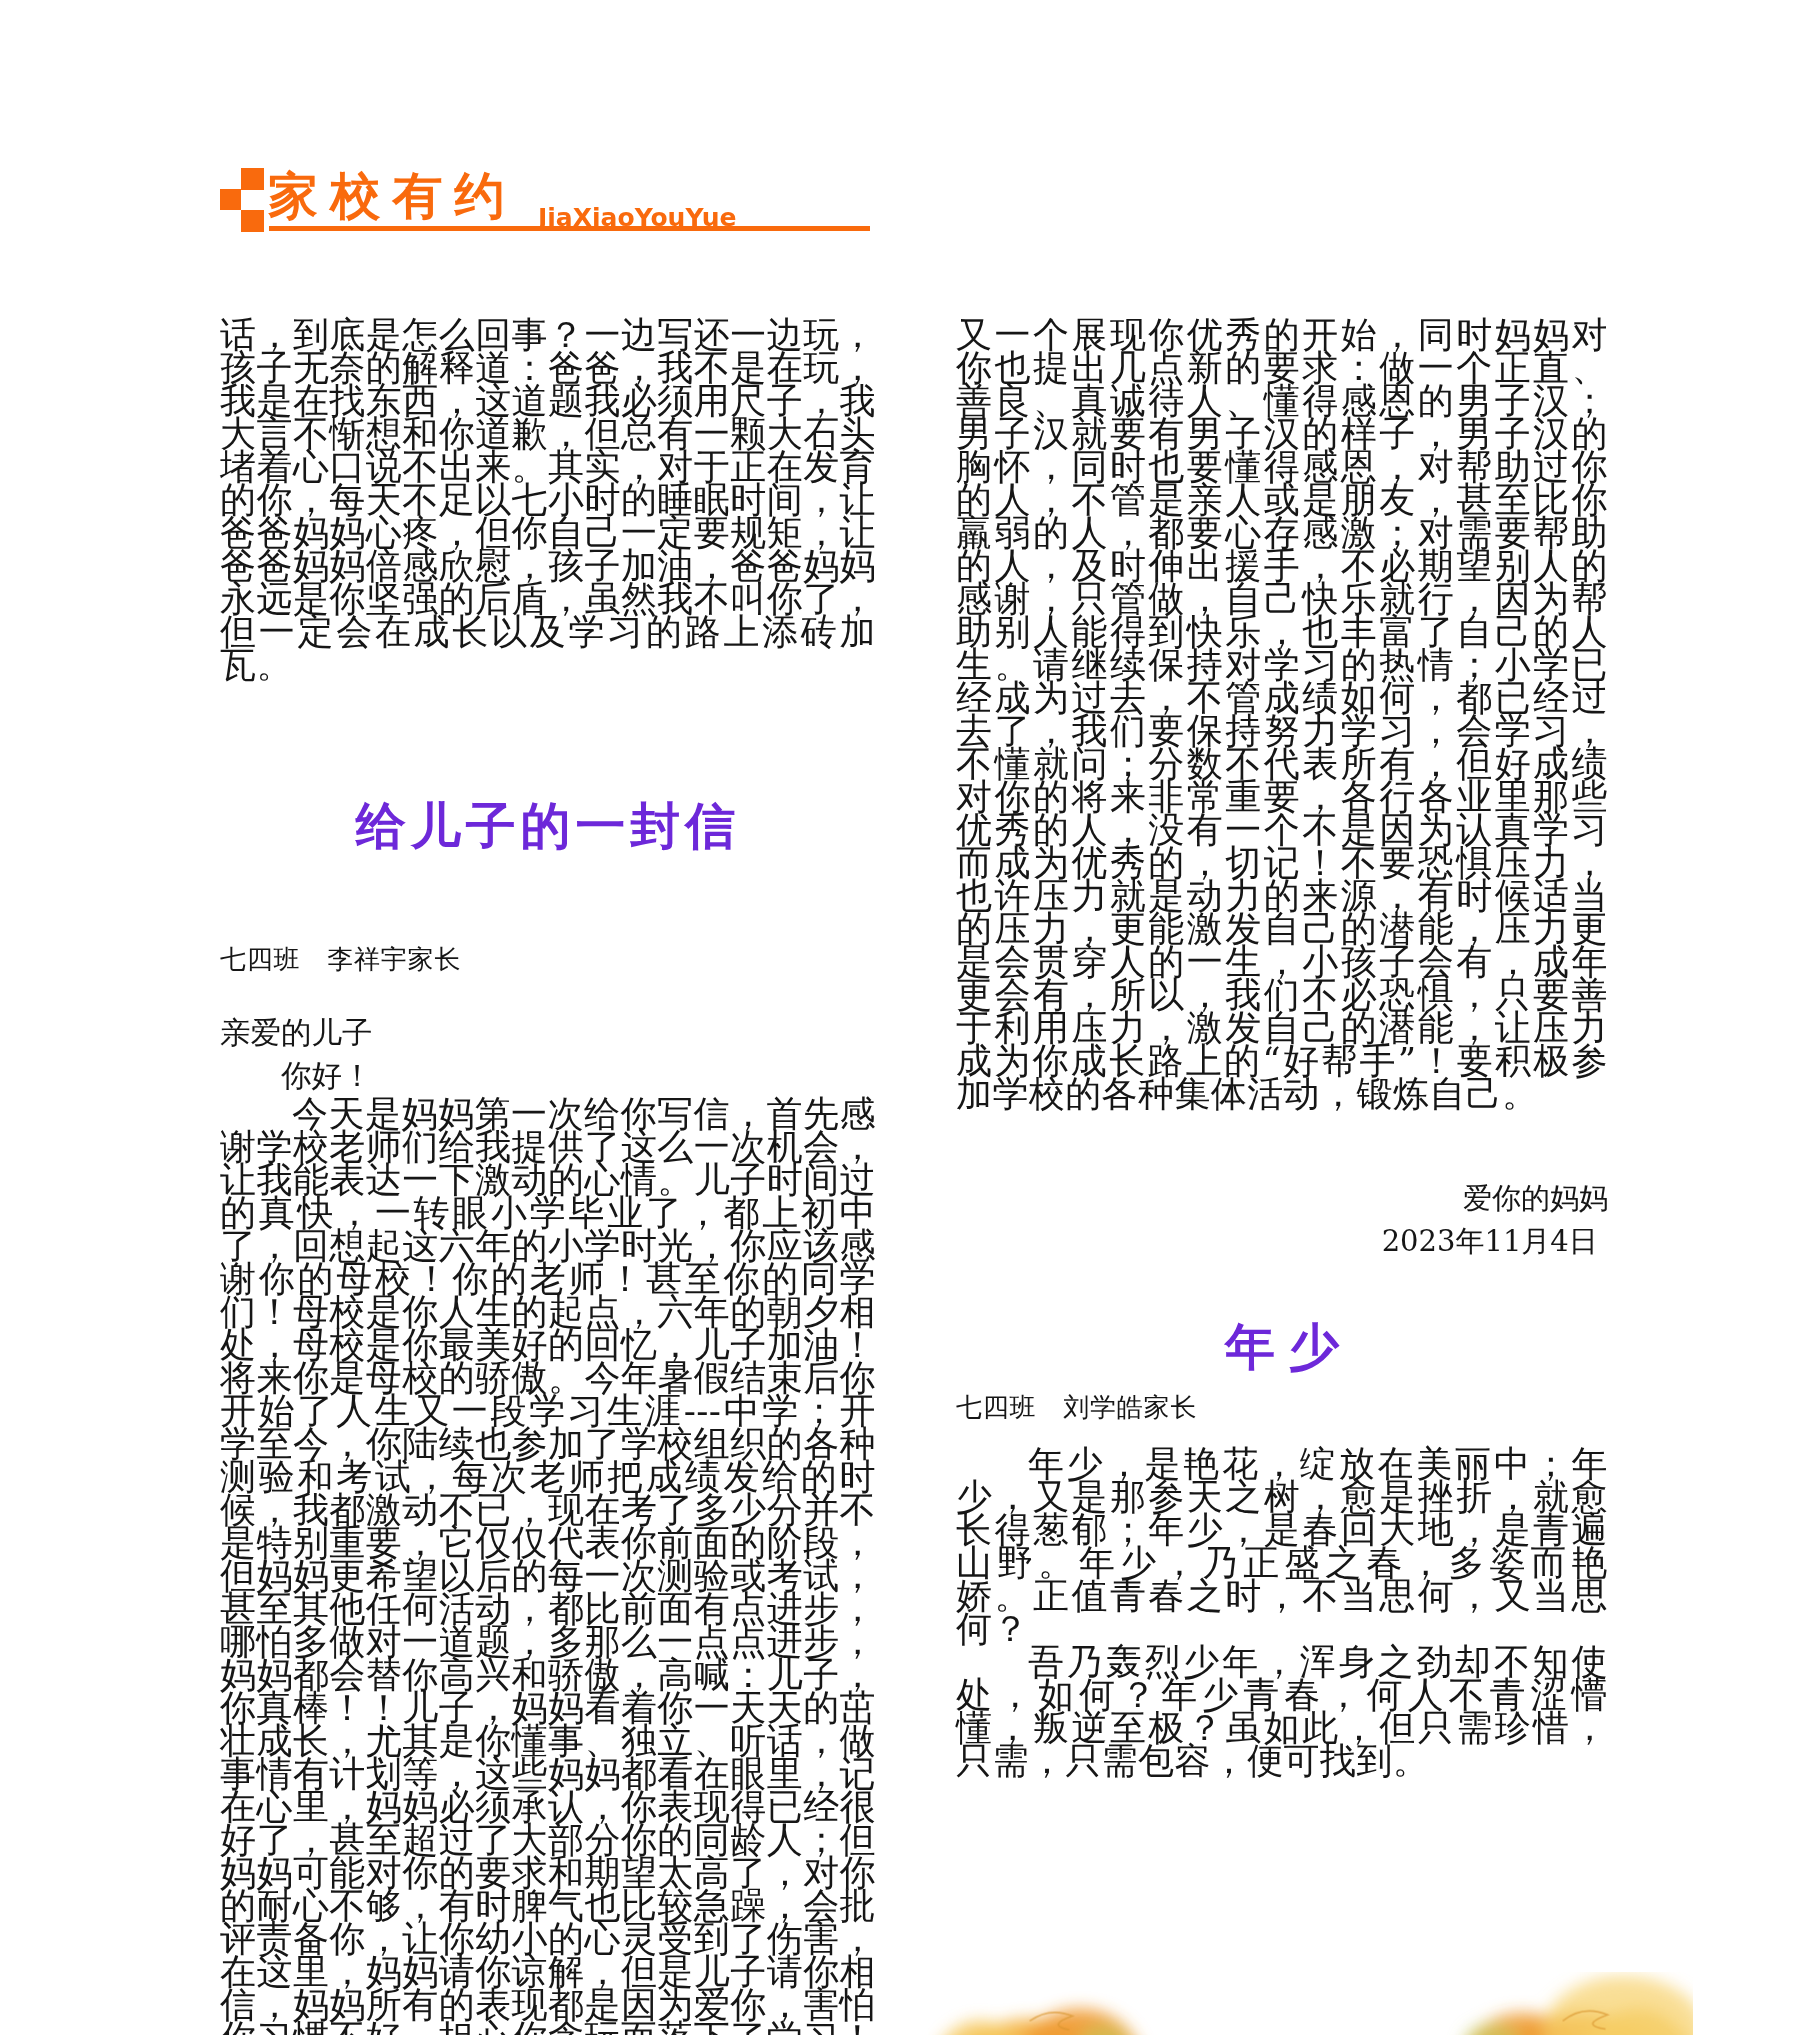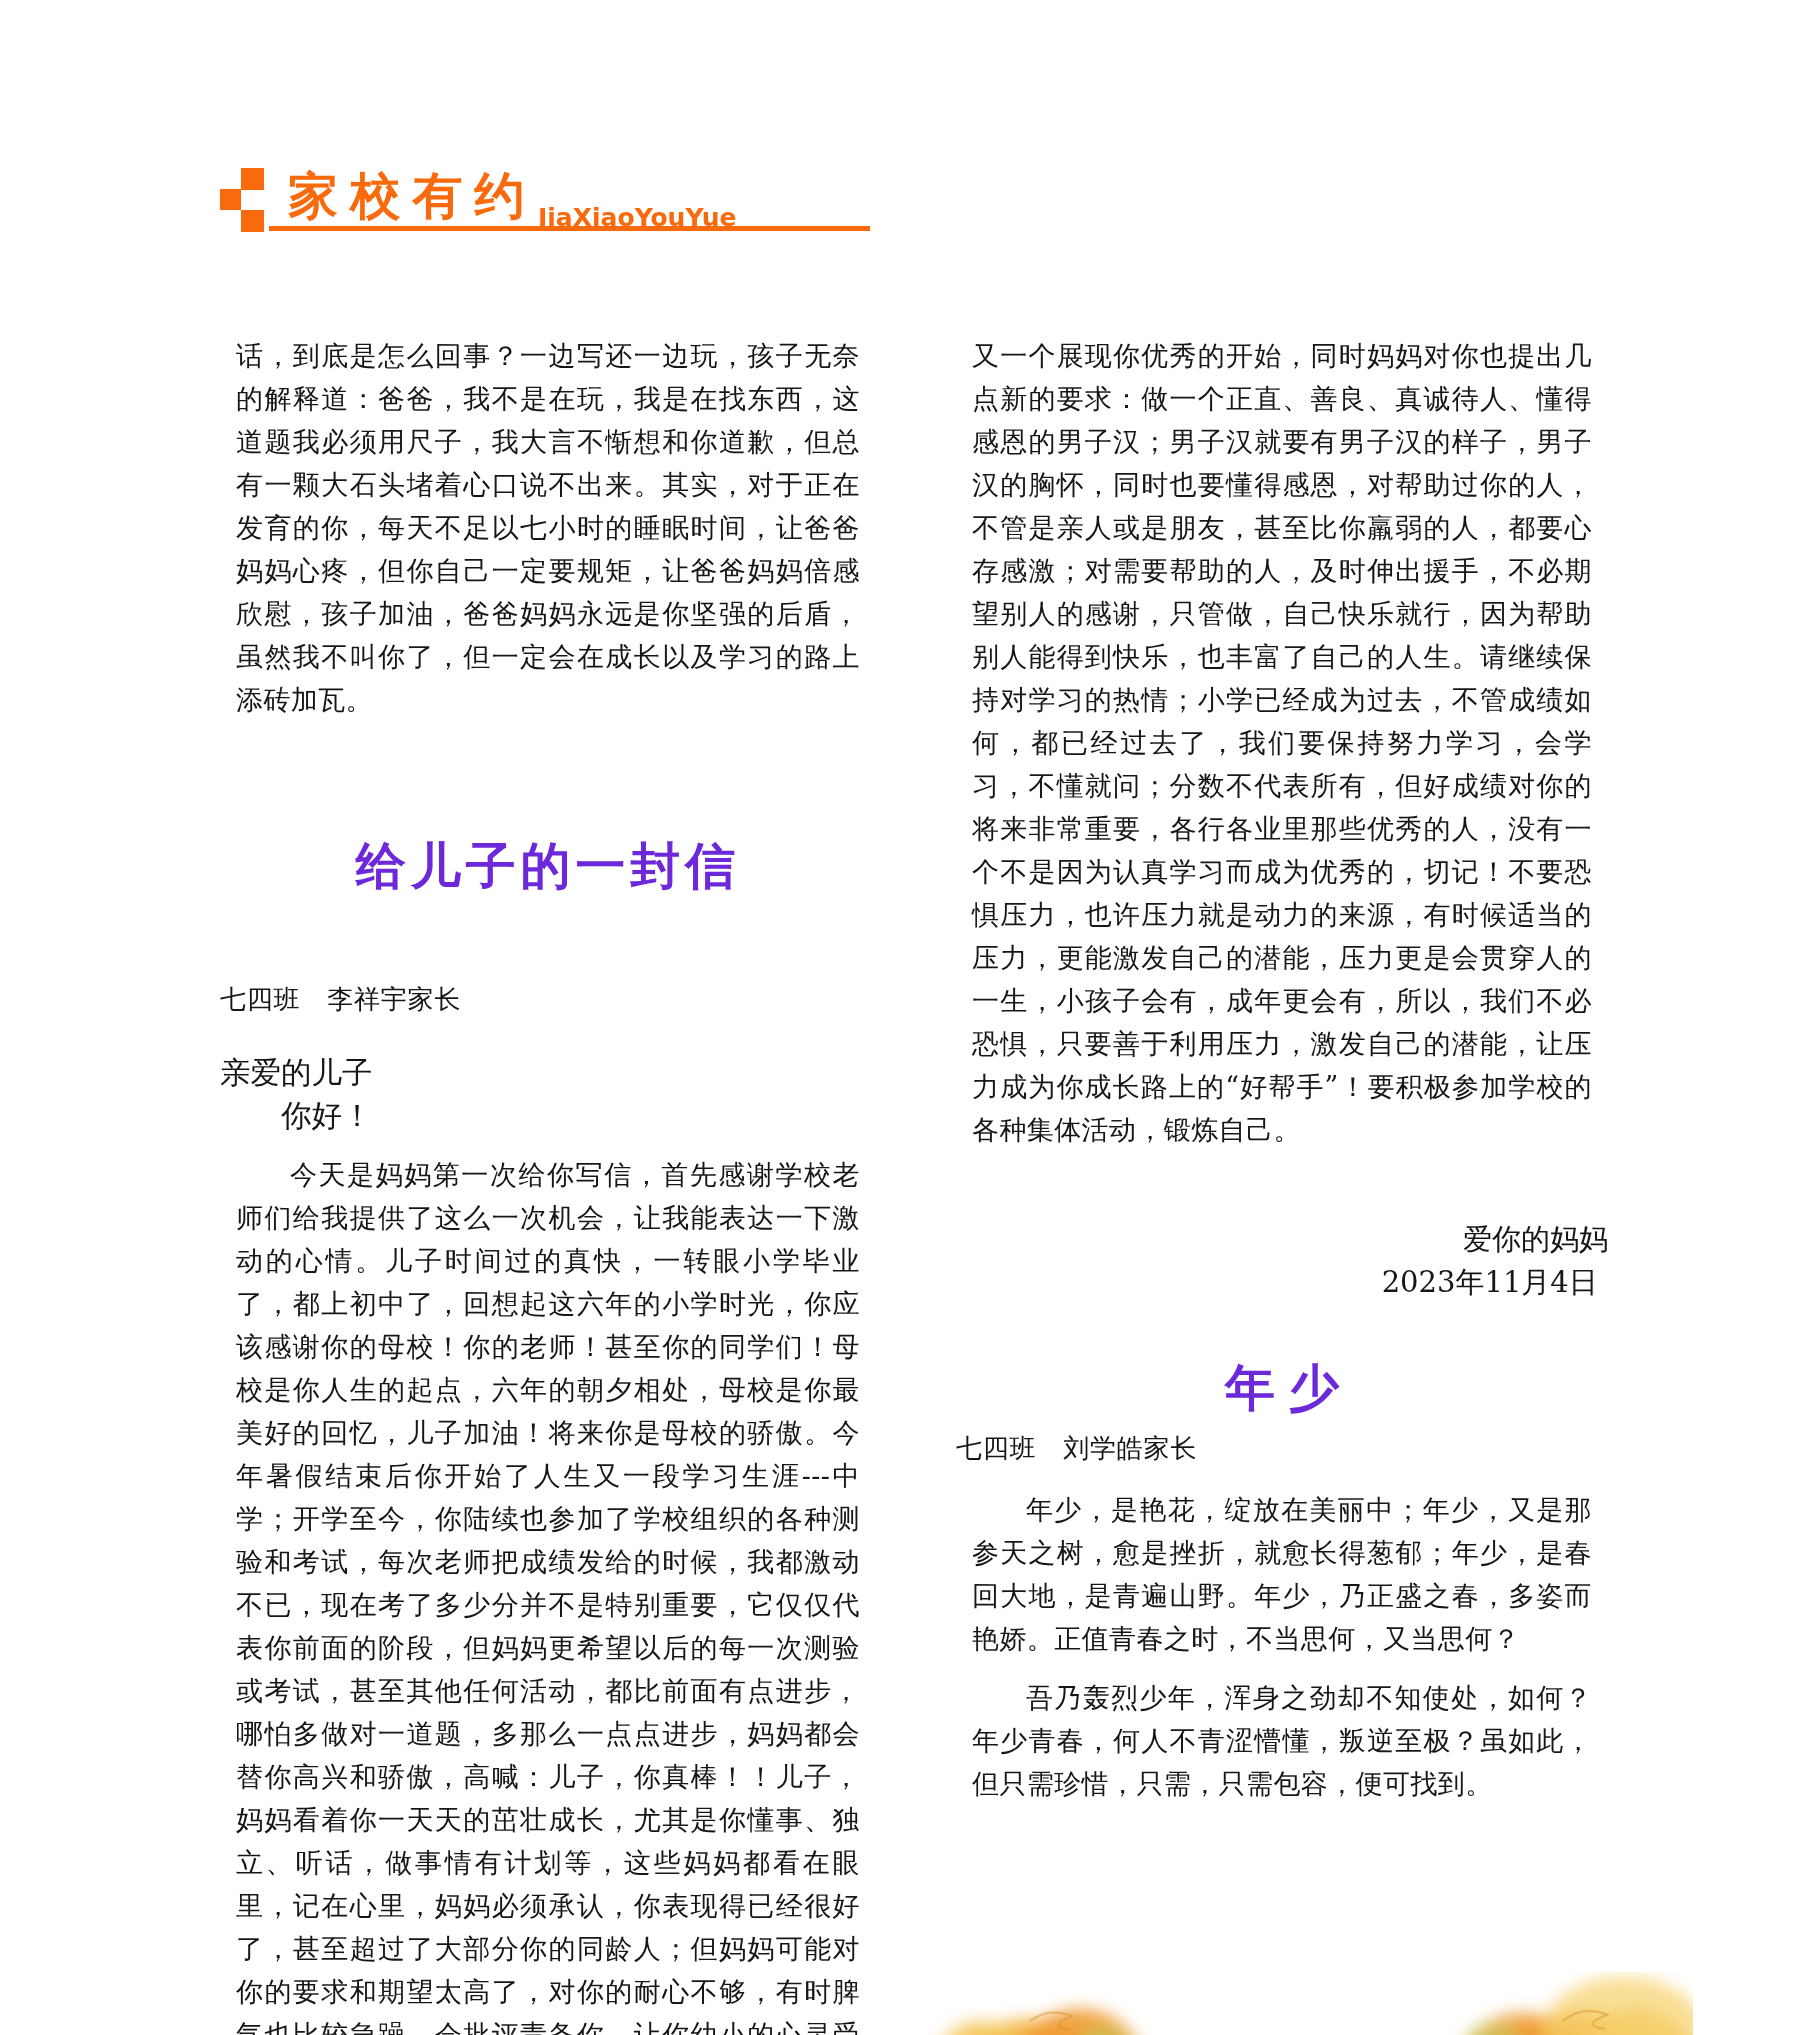--- a/index.html
+++ b/index.html
@@ -10,40 +10,40 @@
     font-family:"DejaVu Serif","Liberation Serif",serif;
     color:#161616;
     overflow:hidden;
   }
   
   .logo-sq{position:absolute;background:#f96a0d;}
   .sq1{left:241px;top:168px;width:23px;height:21.6px;}
   .sq2{left:220px;top:189px;width:21px;height:21px;}
   .sq3{left:241px;top:210px;width:23px;height:21.6px;}
   .header-title{
-    position:absolute;left:288px;top:170px;
+    position:absolute;left:268px;top:170px;
     font-family:"DejaVu Sans","Liberation Sans",sans-serif;
     font-weight:700;font-size:50px;line-height:52px;
     letter-spacing:12.2px;color:#f96a0d;white-space:nowrap;
   }
   .header-pinyin{
     position:absolute;left:538px;top:203px;
     font-family:"DejaVu Sans","Liberation Sans",sans-serif;
     font-weight:600;font-size:25px;color:#f96a0d;white-space:nowrap;
   }
   .header-rule{
     position:absolute;left:269px;top:226px;width:601px;height:5.3px;
     background:#f96a0d;
   }
   
   .col{position:absolute;top:318px;}
   .col-left{left:220px;width:656px;}
   .col-right{left:956px;width:652px;}
   .body-text{
-    margin:16px;font-size:27px;line-height:43px;
+    margin:0;font-size:36px;line-height:33px;
     text-align:justify;text-justify:inter-ideograph;
     letter-spacing:0.4px;
   }
   .indent{text-indent:2em;}
   .article-title{
     margin:0;font-size:50px;line-height:69px;font-weight:600;
     text-align:center;letter-spacing:4.9px;color:#6d28d9;
   }
   .t-letter{margin-top:110px;}
   .t-essay{margin-top:49px;letter-spacing:14px;text-indent:14px;}

